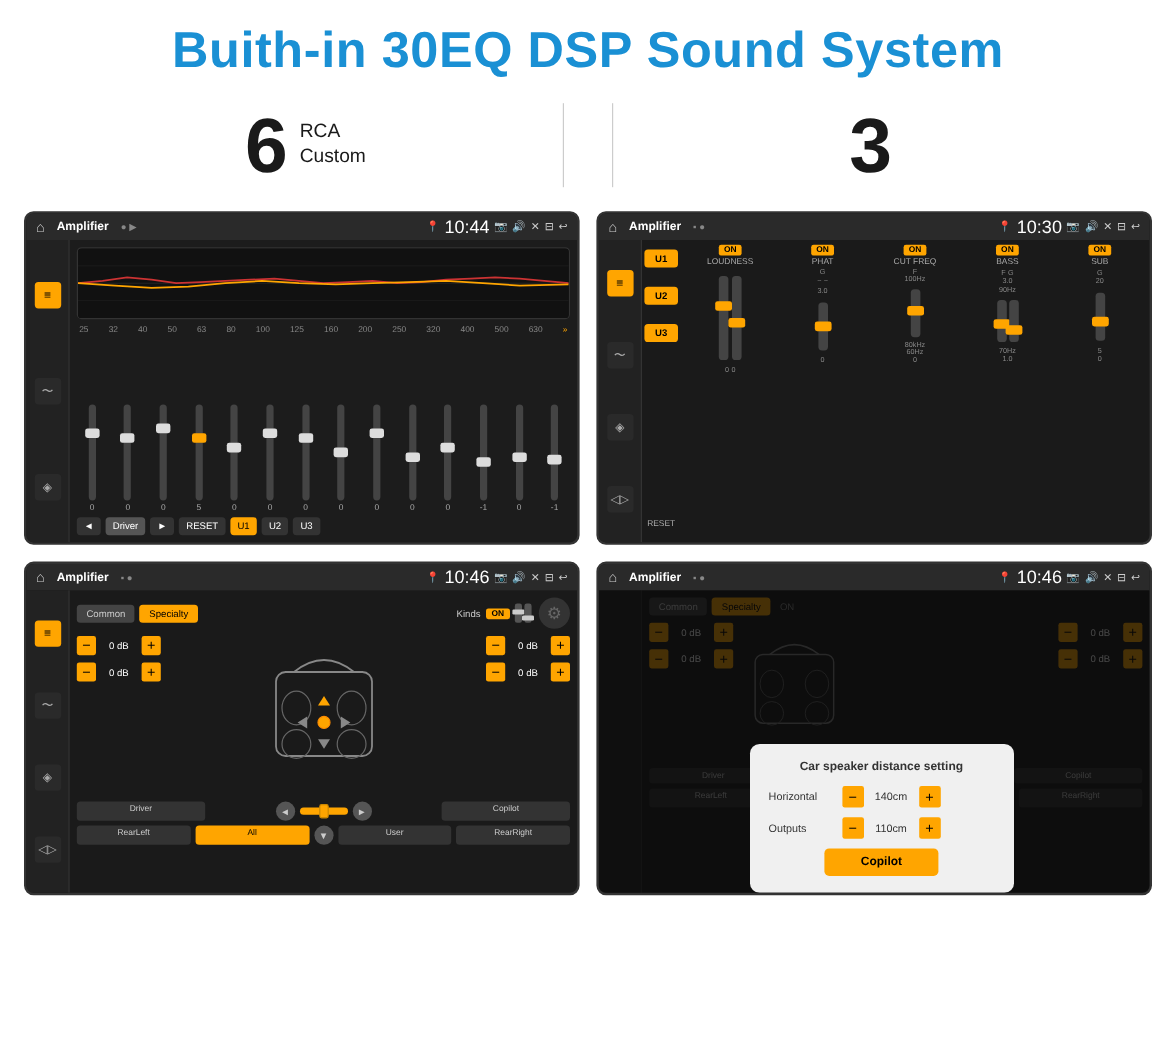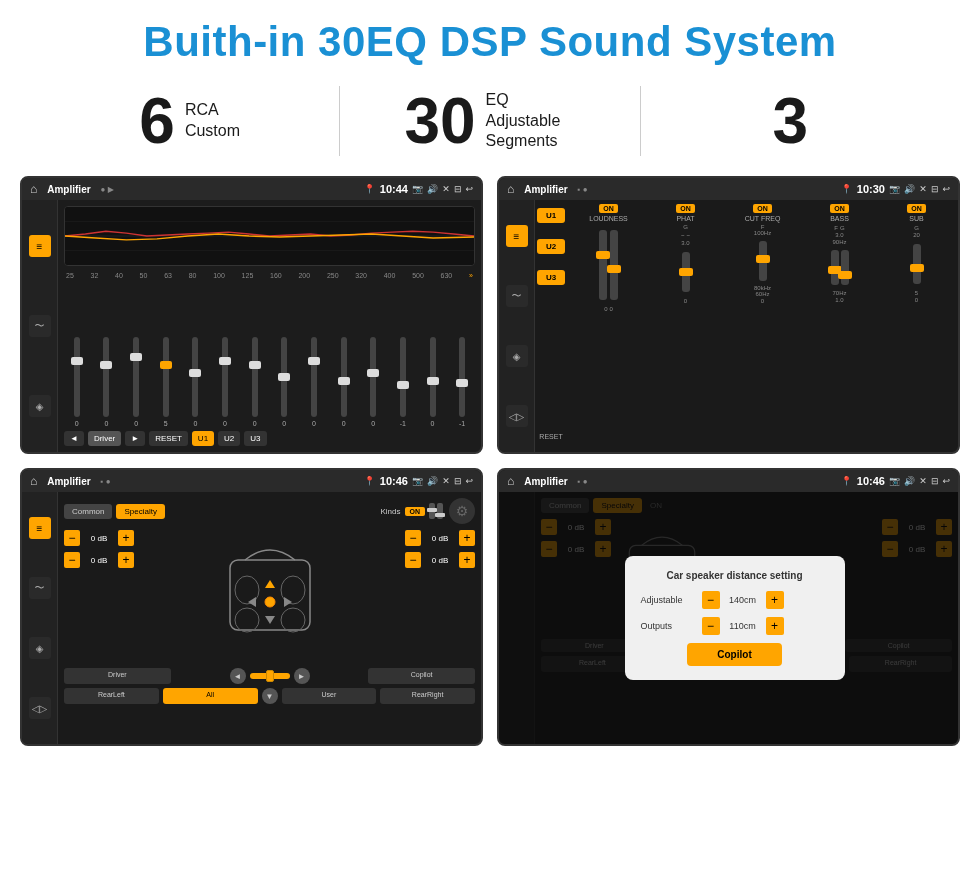--- a/index.html
+++ b/index.html
@@ -98,23 +98,22 @@
     .status-icons {
       margin-left: auto;
       display: flex;
       align-items: center;
       gap: 4px;
       font-size: 9px;
       color: #ccc;
     }
 
     .status-time {
-      font-size: 11px;
+      font-size: 15px;
       color: #fff;
-      font-weight: bold;
     }
 
     
     .eq-screen {
       background: #1c1c1c;
     }
 
     .eq-content {
       display: flex;
       height: calc(100% - 22px);
@@ -454,21 +453,21 @@
 
     
     .dialog-overlay {
       position: absolute;
       top: 22px;
       left: 0;
       right: 0;
       bottom: 0;
       background: rgba(0,0,0,0.5);
       display: flex;
-      align-items: center;
+      align-items: flex-end;
       justify-content: center;
       z-index: 10;
       padding-left: 12px;
     }
 
     .dialog-box {
       background: #f0f0f0;
       border-radius: 8px;
       padding: 14px 16px;
       width: 220px;
@@ -554,24 +553,20 @@
 <body>
 
 <h1 class="page-title">Buith-in 30EQ DSP Sound System</h1>
 
 <div class="stats-row">
   <div class="stat-item">
     <span class="stat-number">6</span>
     <span class="stat-text"><span>RCA</span><br><span>Custom</span></span>
   </div>
   <div class="stat-divider"></div>
-  <div class="stat-item">
-    <span class="stat-number">30</span>
-    <span class="stat-text"><span>EQ Adjustable</span><br><span>Segments</span></span>
-  </div>
   <div class="stat-divider"></div>
   <div class="stat-item">
     <span class="stat-number">3</span>
   </div>
 </div>
 
 <div class="screens-grid">
 
   <div class="screen-card eq-screen">
     <div class="status-bar">
@@ -1036,21 +1031,21 @@
           <div class="bottom-btn">User</div>
           <div class="bottom-btn">RearRight</div>
         </div>
       </div>
     </div>
 
     <div class="dialog-overlay">
       <div class="dialog-box">
         <div class="dialog-title">Car speaker distance setting</div>
         <div class="dialog-row">
-          <span class="dialog-label">Adjustable</span>
+          <span class="dialog-label">Horizontal</span>
           <div class="dialog-stepper">
             <button class="dialog-stepper-btn">−</button>
             <span class="dialog-stepper-value">140cm</span>
             <button class="dialog-stepper-btn">+</button>
           </div>
         </div>
         <div class="dialog-row">
           <span class="dialog-label">Outputs</span>
           <div class="dialog-stepper">
             <button class="dialog-stepper-btn">−</button>

